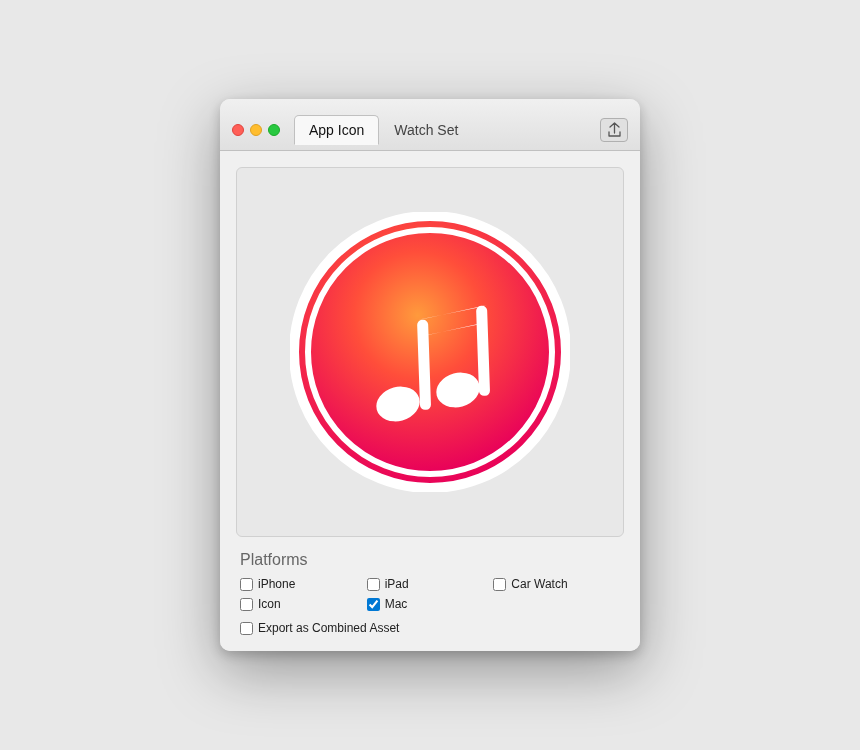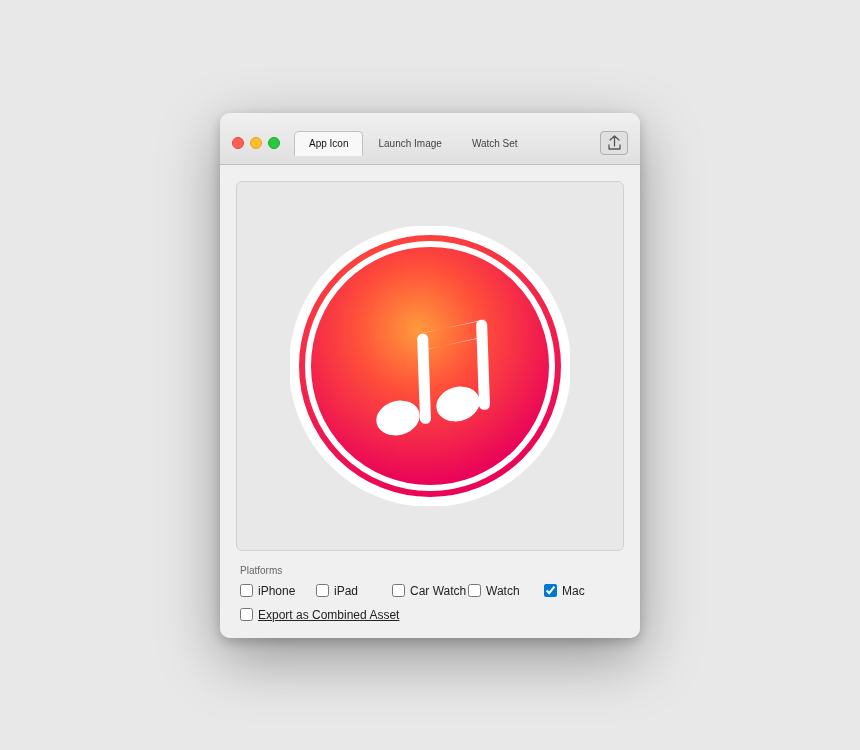--- a/index.html
+++ b/index.html
@@ -50,21 +50,21 @@
     .tl-max   { background: #28c840; border: 1px solid #1aab29; }
 
     .tabs {
       display: flex;
       gap: 0;
       align-items: flex-end;
     }
 
     .tab {
       padding: 6px 14px;
-      font-size: 10px;
+      font-size: 14px;
       color: #444;
       cursor: pointer;
       border-radius: 5px 5px 0 0;
       border: 1px solid transparent;
       background: transparent;
       position: relative;
       bottom: 0;
     }
 
     .tab.active {
@@ -115,28 +115,28 @@
       width: 280px;
       height: 280px;
     }
 
     
     .platforms-section {
       padding: 0 4px;
     }
 
     .platforms-label {
-      font-size: 10px;
+      font-size: 16px;
       color: #666;
       margin-bottom: 8px;
     }
 
     .platforms-grid {
       display: grid;
-      grid-template-columns: repeat(5, 1fr);
+      grid-template-columns: repeat(3, 1fr);
       gap: 6px 0;
       margin-bottom: 10px;
     }
 
     .platform-item {
       display: flex;
       align-items: center;
       gap: 5px;
       font-size: 12px;
       color: #222;
@@ -150,21 +150,20 @@
       accent-color: #0078d4;
     }
 
     .export-row {
       display: flex;
       align-items: center;
       gap: 5px;
       font-size: 12px;
       color: #222;
       margin-top: 2px;
-      text-decoration: underline;
     }
 
     .export-row input[type="checkbox"] {
       width: 13px;
       height: 13px;
       margin: 0;
       cursor: pointer;
     }
   </style>
 </head>
@@ -174,23 +173,20 @@
 
   <div class="titlebar">
     <div class="traffic-lights">
       <div class="traffic-light tl-close"></div>
       <div class="traffic-light tl-min"></div>
       <div class="traffic-light tl-max"></div>
     </div>
     <div class="tabs">
       <div class="tab active">
         <span>App Icon</span>
-      </div>
-      <div class="tab">
-        <span>Launch Image</span>
       </div>
       <div class="tab">
         <span>Watch Set</span>
       </div>
     </div>
     <div class="share-btn">
       <svg width="13" height="16" viewBox="0 0 13 16" fill="none">
         <path d="M6.5 1 L6.5 11 M2 5 L6.5 1 L11 5 M1 10 L1 14 L12 14 L12 10" stroke="#555" stroke-width="1.3" stroke-linecap="round" stroke-linejoin="round" fill="none"></path>
       </svg>
     </div>
@@ -250,21 +246,21 @@
           <span>iPad</span>
         </label>
 
         <label class="platform-item">
           <input type="checkbox" style="">
           <span>Car Watch</span>
         </label>
 
         <label class="platform-item">
           <input type="checkbox" style="">
-          <span>Watch</span>
+          <span>Icon</span>
         </label>
 
         <label class="platform-item">
           <input type="checkbox" checked="" style="">
           <span>Mac</span>
         </label>
       </div>
 
       <label class="export-row">
         <input type="checkbox" style="">

